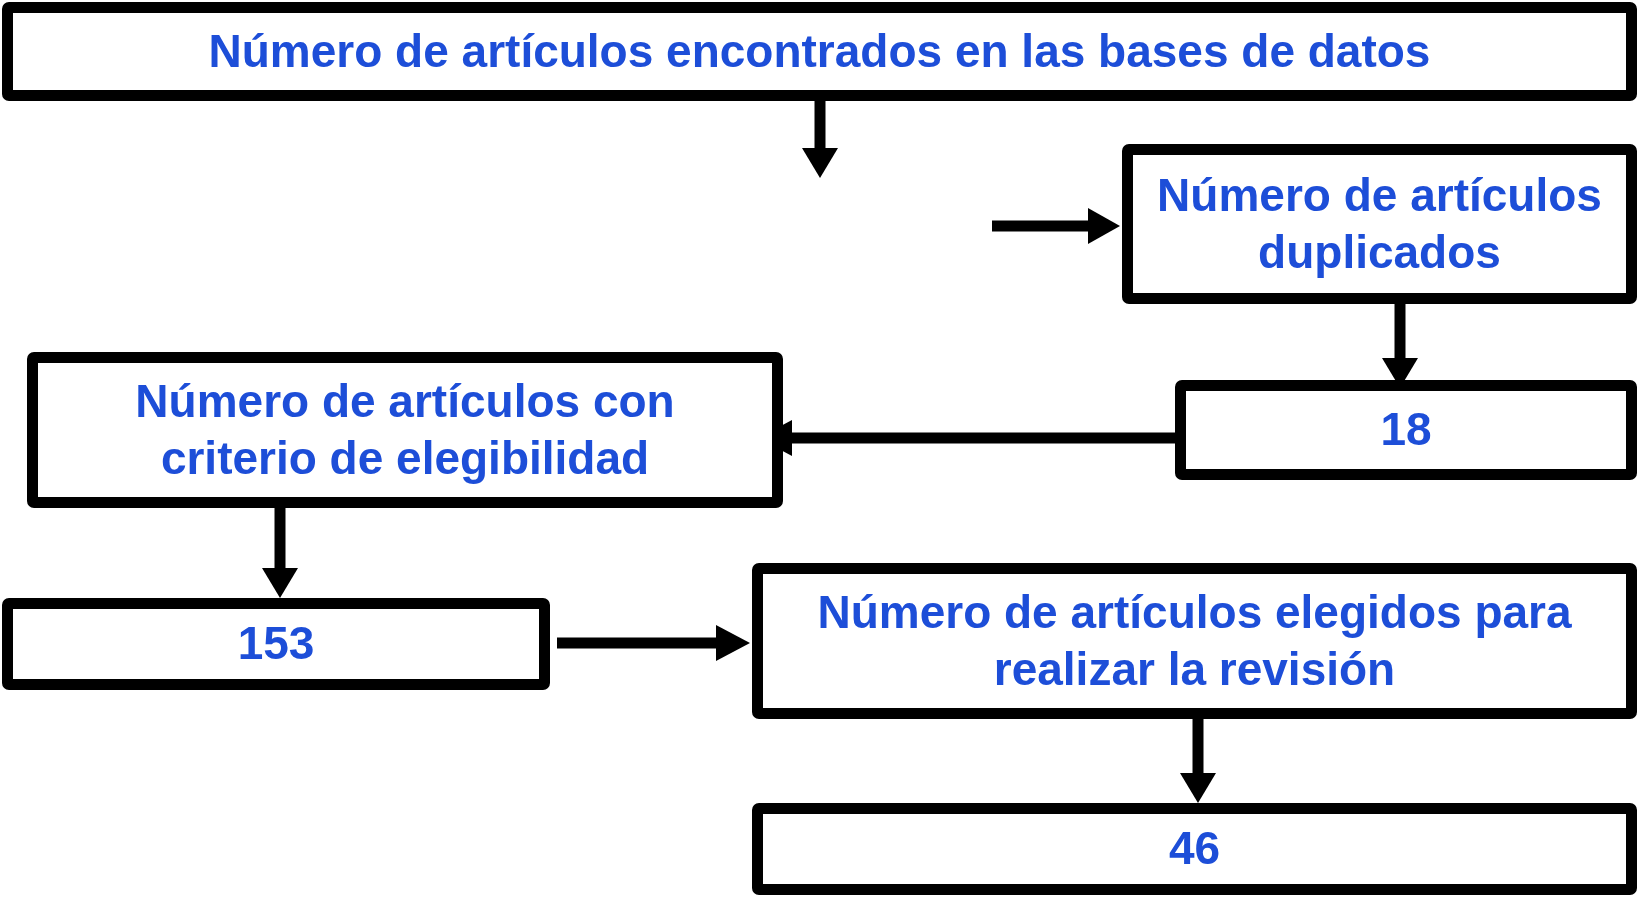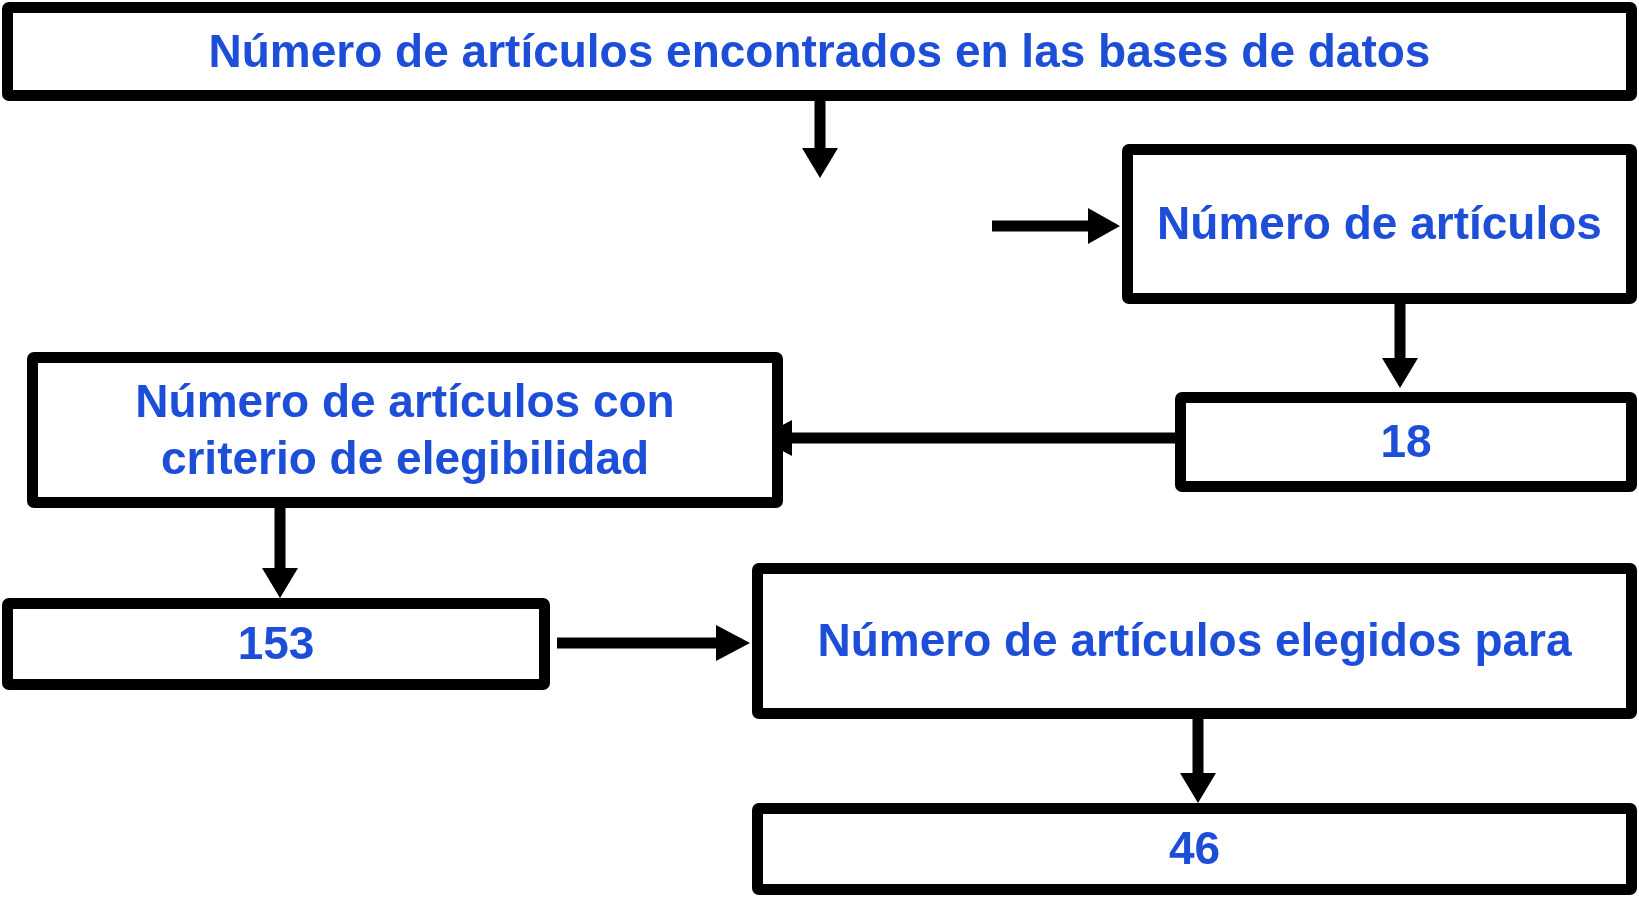--- a/index.html
+++ b/index.html
@@ -29,21 +29,21 @@
     justify-content: center;
     align-items: center;
     text-align: center;
     font-size: 46px;
     line-height: 1.24;
   }
   .box span { display: block; white-space: nowrap; }
   #box-found            { left: 2px;    top: 2px;   width: 1635px; height: 99px;  }
   #box-found-count      { left: 652px;  top: 178px; width: 338px;  height: 93px;  }
   #box-duplicates       { left: 1122px; top: 144px; width: 515px;  height: 160px; }
-  #box-duplicates-count { left: 1175px; top: 392px; width: 462px;  height: 100px; text-align: right; }
+  #box-duplicates-count { left: 1175px; top: 380px; width: 462px;  height: 100px; text-align: right; }
   #box-eligibility      { left: 2px;    top: 352px; width: 756px;  height: 156px; margin-left: 25px; }
   #box-eligibility-count{ left: 2px;    top: 598px; width: 548px;  height: 92px;  }
   #box-selected         { left: 752px;  top: 563px; width: 885px;  height: 156px; }
   #box-selected-count   { left: 752px;  top: 803px; width: 885px;  height: 92px;  }
   #arrow-layer {
     position: absolute;
     left: 0; top: 0;
     width: 1639px;
     height: 898px;
     pointer-events: none;
@@ -87,36 +87,38 @@
     </g>
   </svg>
 
   <div class="box" id="box-found">
     <span>Número de artículos encontrados en las bases de datos</span>
   </div>
 
 
   <div class="box" id="box-duplicates">
     <span>Número de artículos</span>
+    <span>duplicados</span>
   </div>
 
   <div class="box" id="box-duplicates-count">
     <span>18</span>
   </div>
 
   <div class="box" id="box-eligibility">
     <span>Número de artículos con</span>
     <span>criterio de elegibilidad</span>
   </div>
 
   <div class="box" id="box-eligibility-count">
     <span>153</span>
   </div>
 
   <div class="box" id="box-selected">
     <span>Número de artículos elegidos para</span>
+    <span>realizar la revisión</span>
   </div>
 
   <div class="box" id="box-selected-count">
     <span>46</span>
   </div>
 
 </div>
 
 </body></html>

